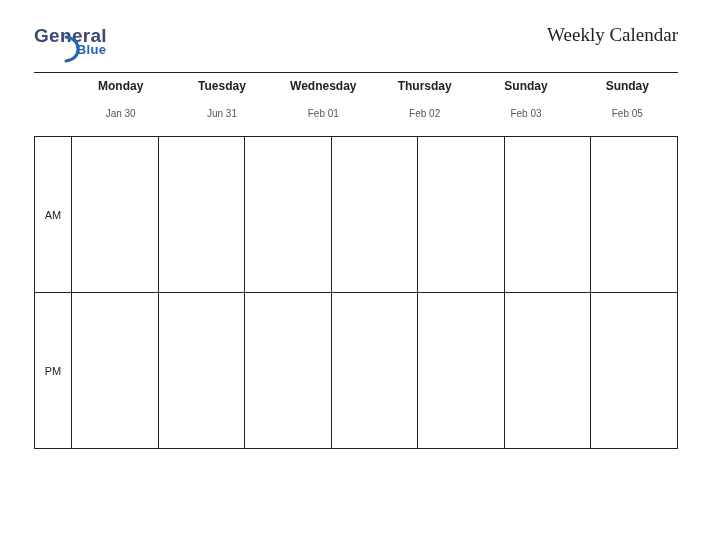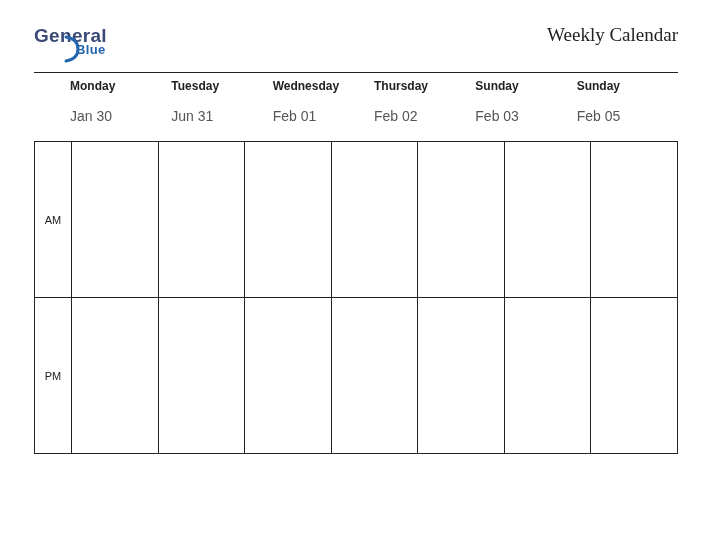--- a/index.html
+++ b/index.html
@@ -20,20 +20,21 @@
       align-items: flex-start;
       margin-bottom: 16px;
     }
     .logo {
       display: flex;
       flex-direction: column;
       line-height: 1;
       font-family: Verdana, Arial, sans-serif;
       font-weight: 600;
       margin-top: 2px;
+      text-align: center;
     }
     .logo-row1 {
       font-size: 19px;
       letter-spacing: 0.3px;
     }
     .logo-row1 .g { color: #3a4a75; }
     .logo-row1 .e { color: #3a4a75; }
     .logo-row1 .n { color: #3a4a75; }
     .logo-row1 .e2 { color: #3a4a75; }
     .logo-row1 .r { color: #3a4a75; }
@@ -79,30 +80,30 @@
     .day-headers {
       display: flex;
       margin-bottom: 6px;
     }
     .row-label-spacer {
       width: 36px;
       flex-shrink: 0;
     }
     .day-col-header {
       flex: 1;
-      text-align: left;
+      text-align: center;
     }
     .day-name {
       font-size: 12px;
       color: #222;
       font-weight: 700;
       margin-bottom: 2px;
     }
     .day-date {
-      font-size: 14px;
+      font-size: 10px;
       color: #555;
       margin-top: 15px;
     }
     .grid-wrap {
       display: flex;
       margin-top: 17px;
     }
     .grid {
       flex: 1;
       border: 1px solid #222;

